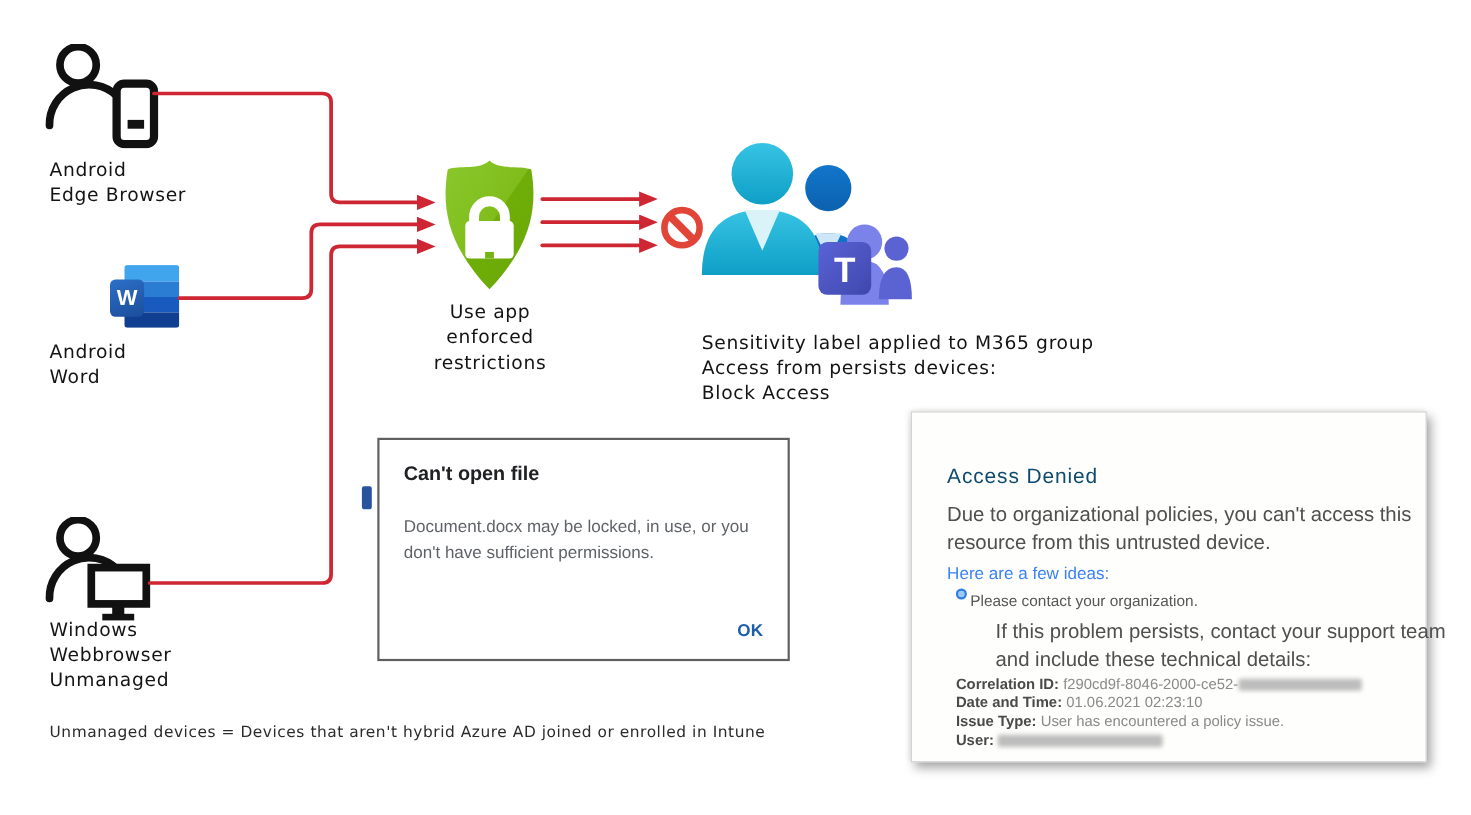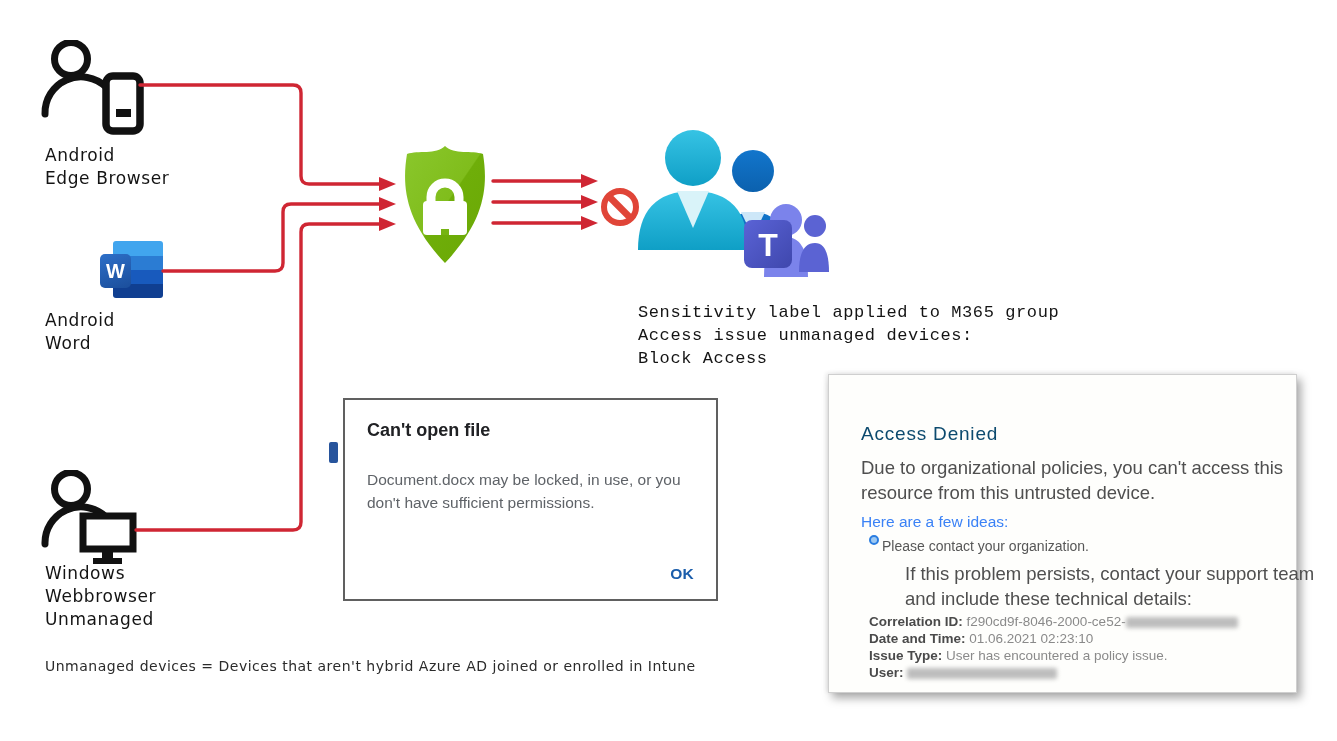--- a/index.html
+++ b/index.html
@@ -135,20 +135,25 @@
         <stop offset="0.5" stop-color="#80bd1c"></stop>
         <stop offset="0.51" stop-color="#6fae09"></stop>
         <stop offset="1" stop-color="#6aa805"></stop>
       </linearGradient>
     </defs>
     <path d="M47,3 C56,12 74,7 85,11 C90,42 88,77 47,120 C6,77 4,42 9,11 C20,7 38,12 47,3 Z" fill="url(#shg)"></path>
     <path d="M33,62 v-8 a14,14 0 0 1 28,0 v8" fill="none" stroke="#fff" stroke-width="9"></path>
     <rect x="25" y="58" width="44" height="34" rx="4" fill="#fff"></rect>
     <rect x="43" y="86" width="8" height="6" fill="#76b413"></rect>
   </svg>
+  <div class="abs diag-label center" style="left:383px;top:273px;width:125px;">
+    <div>Use app</div>
+    <div>enforced</div>
+    <div>restrictions</div>
+  </div>
 
   <div class="abs no-sign">
     <span class="slash"></span>
   </div>
 
   <svg class="abs" style="left:630px;top:125px;z-index:2;" width="200" height="160" viewBox="0 0 200 160">
     <defs>
       <linearGradient id="cy" x1="0" y1="0" x2="0" y2="1">
         <stop offset="0" stop-color="#36c3e4"></stop>
           <stop offset="1" stop-color="#0f9fc6"></stop>
@@ -172,23 +177,23 @@
     <path d="M47,66 L79,66 L63,103 Z" fill="#d9f3f9"></path>
 
     <circle cx="156" cy="95" r="16" fill="#7b83eb"></circle>
     <path d="M134,152 Q134,112 156,112 Q178,112 178,152 Z" fill="#7b83eb"></path>
     <circle cx="185" cy="101" r="11" fill="#5b63d3"></circle>
     <path d="M169,147 Q169,118 185,118 Q199,118 199,147 Z" fill="#5b63d3"></path>
 
     <rect x="114" y="95" width="48" height="48" rx="8" fill="url(#tt)"></rect>
     <text x="138" y="131" text-anchor="middle" font-family="Liberation Sans, sans-serif" font-size="32" font-weight="bold" fill="#ffffff">T</text>
   </svg>
-  <div class="abs diag-label" style="left:638px;top:301px;font-family:Liberation Mono, monospace;">
+  <div class="abs diag-label" style="left:638px;top:301px;">
     <div>Sensitivity label applied to M365 group</div>
-    <div>Access issue unmanaged devices:</div>
+    <div>Access from persists devices:</div>
     <div>Block Access</div>
   </div>
 
   <div class="abs artifact"></div>
 
   <div class="abs dialog">
     <div class="dialog-title">Can't open file</div>
     <div class="dialog-body">Document.docx may be locked, in use, or you don't have sufficient permissions.</div>
     <div class="dialog-ok">OK</div>
   </div>

